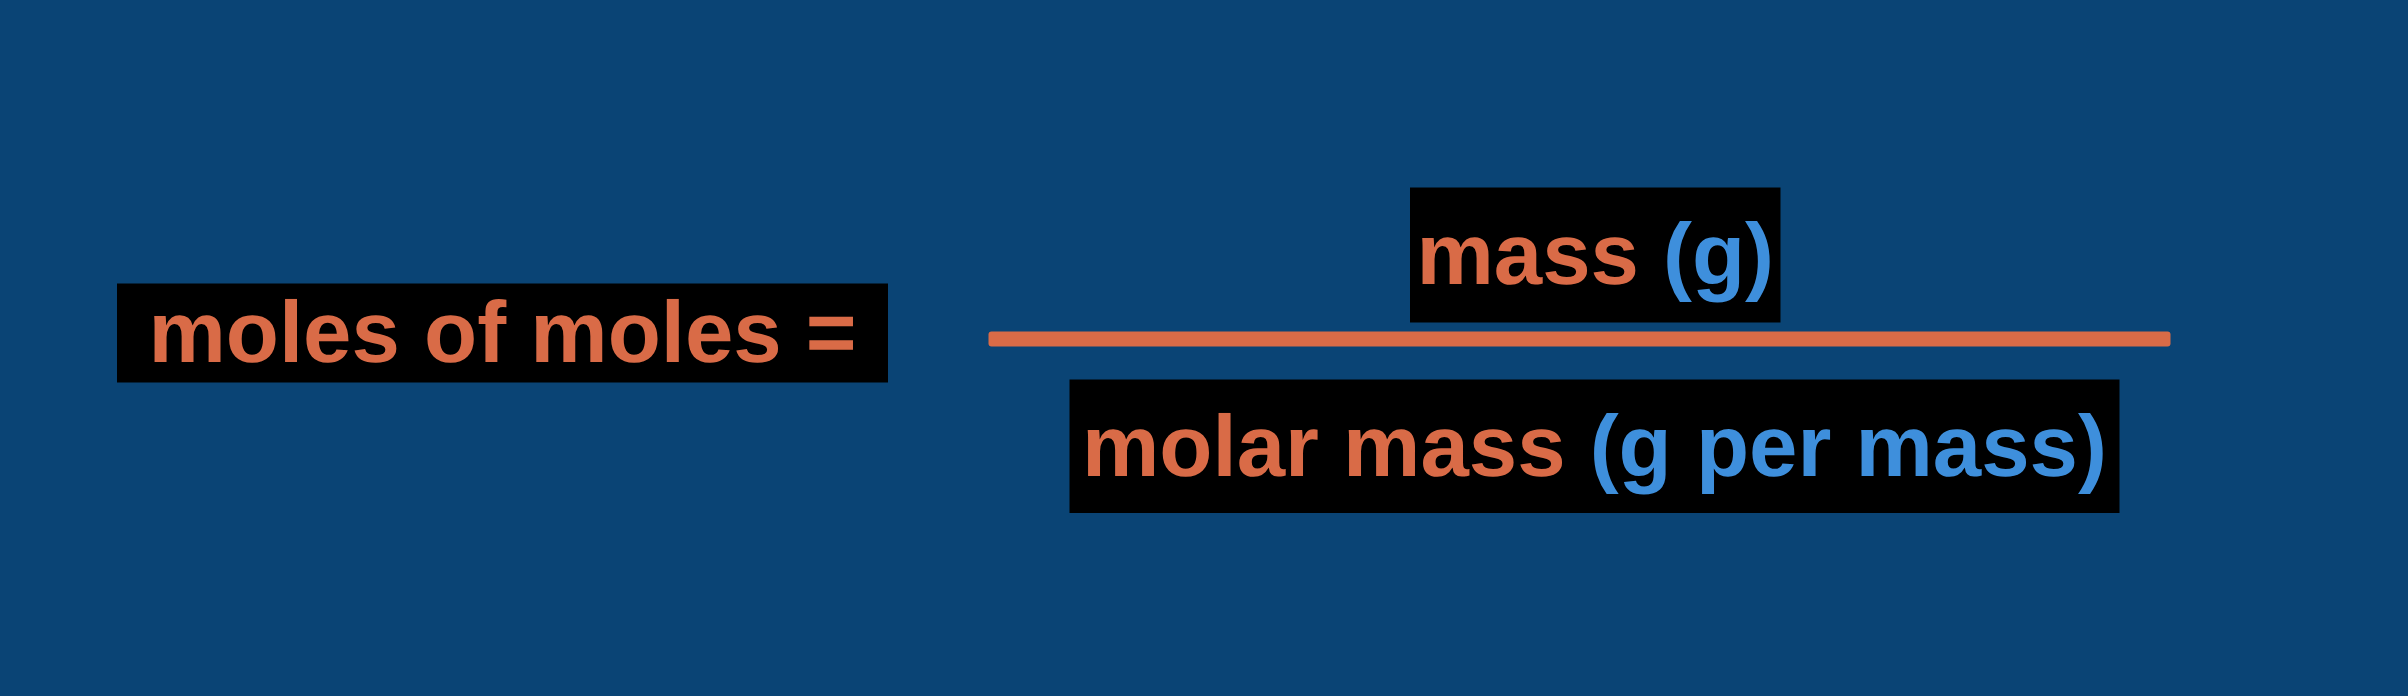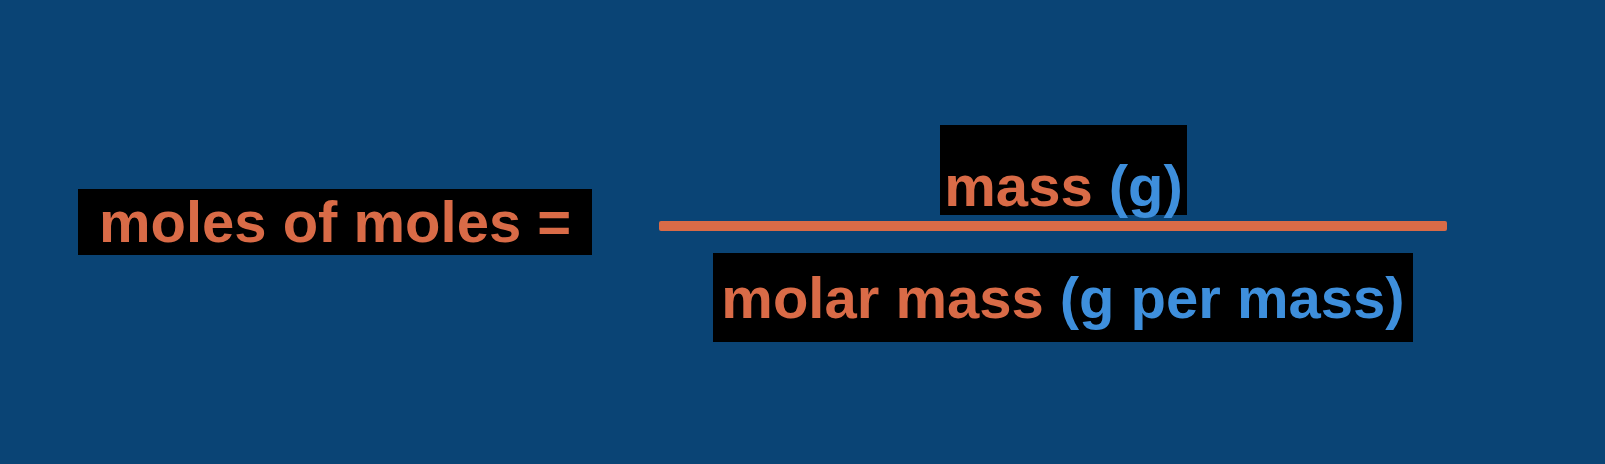--- a/index.html
+++ b/index.html
@@ -39,21 +39,20 @@
     left: 78px;
     top: 189px;
     width: 514px;
     height: 66px;
   }
   .num-box {
     left: 940px;
     top: 125px;
     width: 247px;
     height: 90px;
-    align-items: flex-end;
   }
   .den-box {
     left: 713px;
     top: 253px;
     width: 700px;
     height: 89px;
   }
   .frac-bar {
     position: absolute;
     left: 659px;

